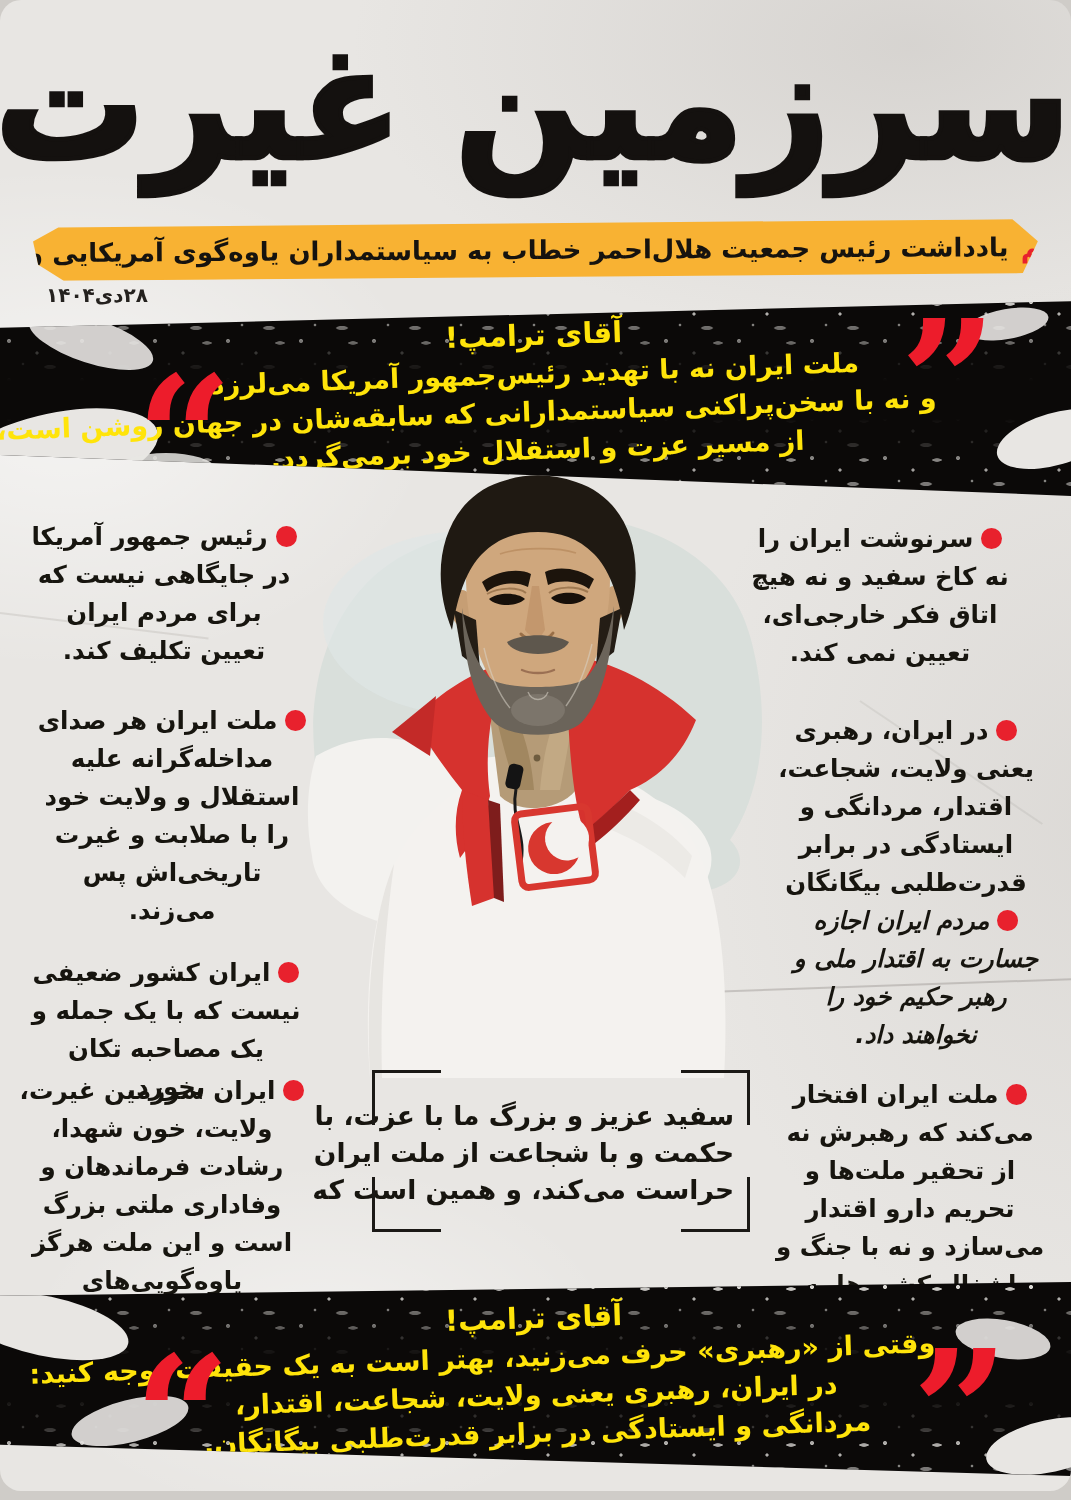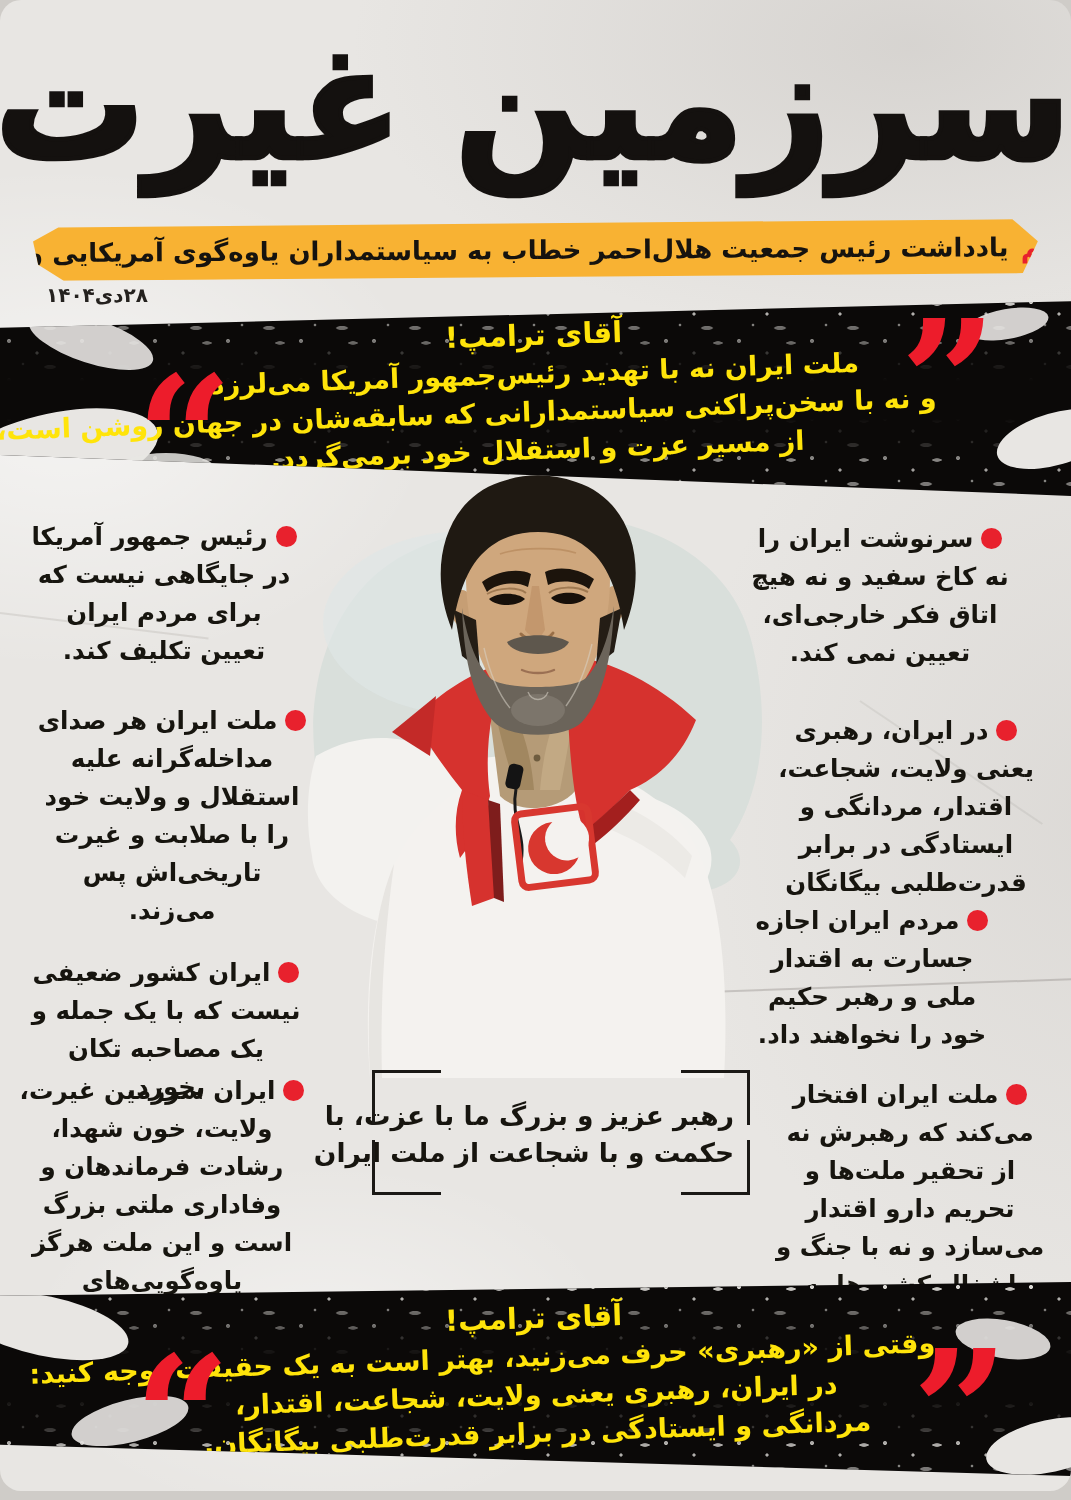--- a/index.html
+++ b/index.html
@@ -100,21 +100,21 @@
   </div>
   <span class="qmark" style="left:136px; top:438px;">“</span>
   <span class="qmark" style="left:900px; top:382px;">”</span>
 
   <div class="bullet" style="left:744px; top:520px; width:272px;">
     <span class="dot"></span><span>سرنوشت ایران را نه کاخ سفید و نه هیچ اتاق فکر خارجی‌ای، تعیین نمی کند.</span>
   </div>
   <div class="bullet" style="left:766px; top:712px; width:280px;">
     <span class="dot"></span><span>در ایران، رهبری یعنی ولایت، شجاعت، اقتدار، مردانگی و ایستادگی در برابر قدرت‌طلبی بیگانگان</span>
   </div>
-  <div class="bullet" style="left:746px; top:902px; width:252px;">
+  <div class="bullet" style="left:790px; top:902px; width:252px;font-style:italic;">
     <span class="dot"></span><span>مردم ایران اجازه جسارت به اقتدار ملی و رهبر حکیم خود را نخواهند داد.</span>
   </div>
   <div class="bullet" style="left:772px; top:1076px; width:276px;">
     <span class="dot"></span><span>ملت ایران افتخار می‌کند که رهبرش نه از تحقیر ملت‌ها و تحریم دارو اقتدار می‌سازد و نه با جنگ و اشغال کشورها به دنبال نفوذ است.</span>
   </div>
 
   <div class="bullet" style="left:30px; top:518px; width:268px;">
     <span class="dot"></span><span>رئیس جمهور آمریکا در جایگاهی نیست که برای مردم ایران تعیین تکلیف کند.</span>
   </div>
   <div class="bullet" style="left:28px; top:702px; width:272px;margin-left:8px;">
@@ -189,22 +189,23 @@
     <text font-size="11.5" font-weight="bold" fill="#cf3a30" font-family="DejaVu Sans, sans-serif">
       <textPath href="#logo-cap">جمعیت هلال‌احمر جمهوری اسلامی ایران</textPath>
     </text>
   </svg>
 
   <div class="center-quote">
     <div class="corner tl"></div>
     <div class="corner tr"></div>
     <div class="corner bl"></div>
     <div class="corner br"></div>
-    <div class="cq-line">رهبر عزیز و بزرگ ما با عزت، با</div>
+    <div class="cq-line">سفید عزیز و بزرگ ما با عزت، با</div>
     <div class="cq-line">حکمت و با شجاعت از ملت ایران</div>
+    <div class="cq-line">حراست می‌کند، و همین است که</div>
   </div>
 
   <div class="band band-bottom">
     <div class="speckles"></div>
     <div class="blob" style="left:-40px; top:16px; width:170px; height:60px; transform:rotate(12deg);"></div>
     <div class="blob" style="left:70px; top:120px; width:120px; height:42px; transform:rotate(-14deg); opacity:.9;"></div>
     <div class="blob" style="left:955px; top:40px; width:96px; height:38px; transform:rotate(10deg); opacity:.9;"></div>
     <div class="blob" style="left:985px; top:140px; width:130px; height:52px; transform:rotate(-12deg);"></div>
     <div class="band-inner">
       <div class="band-salutation">آقای ترامپ!</div>

